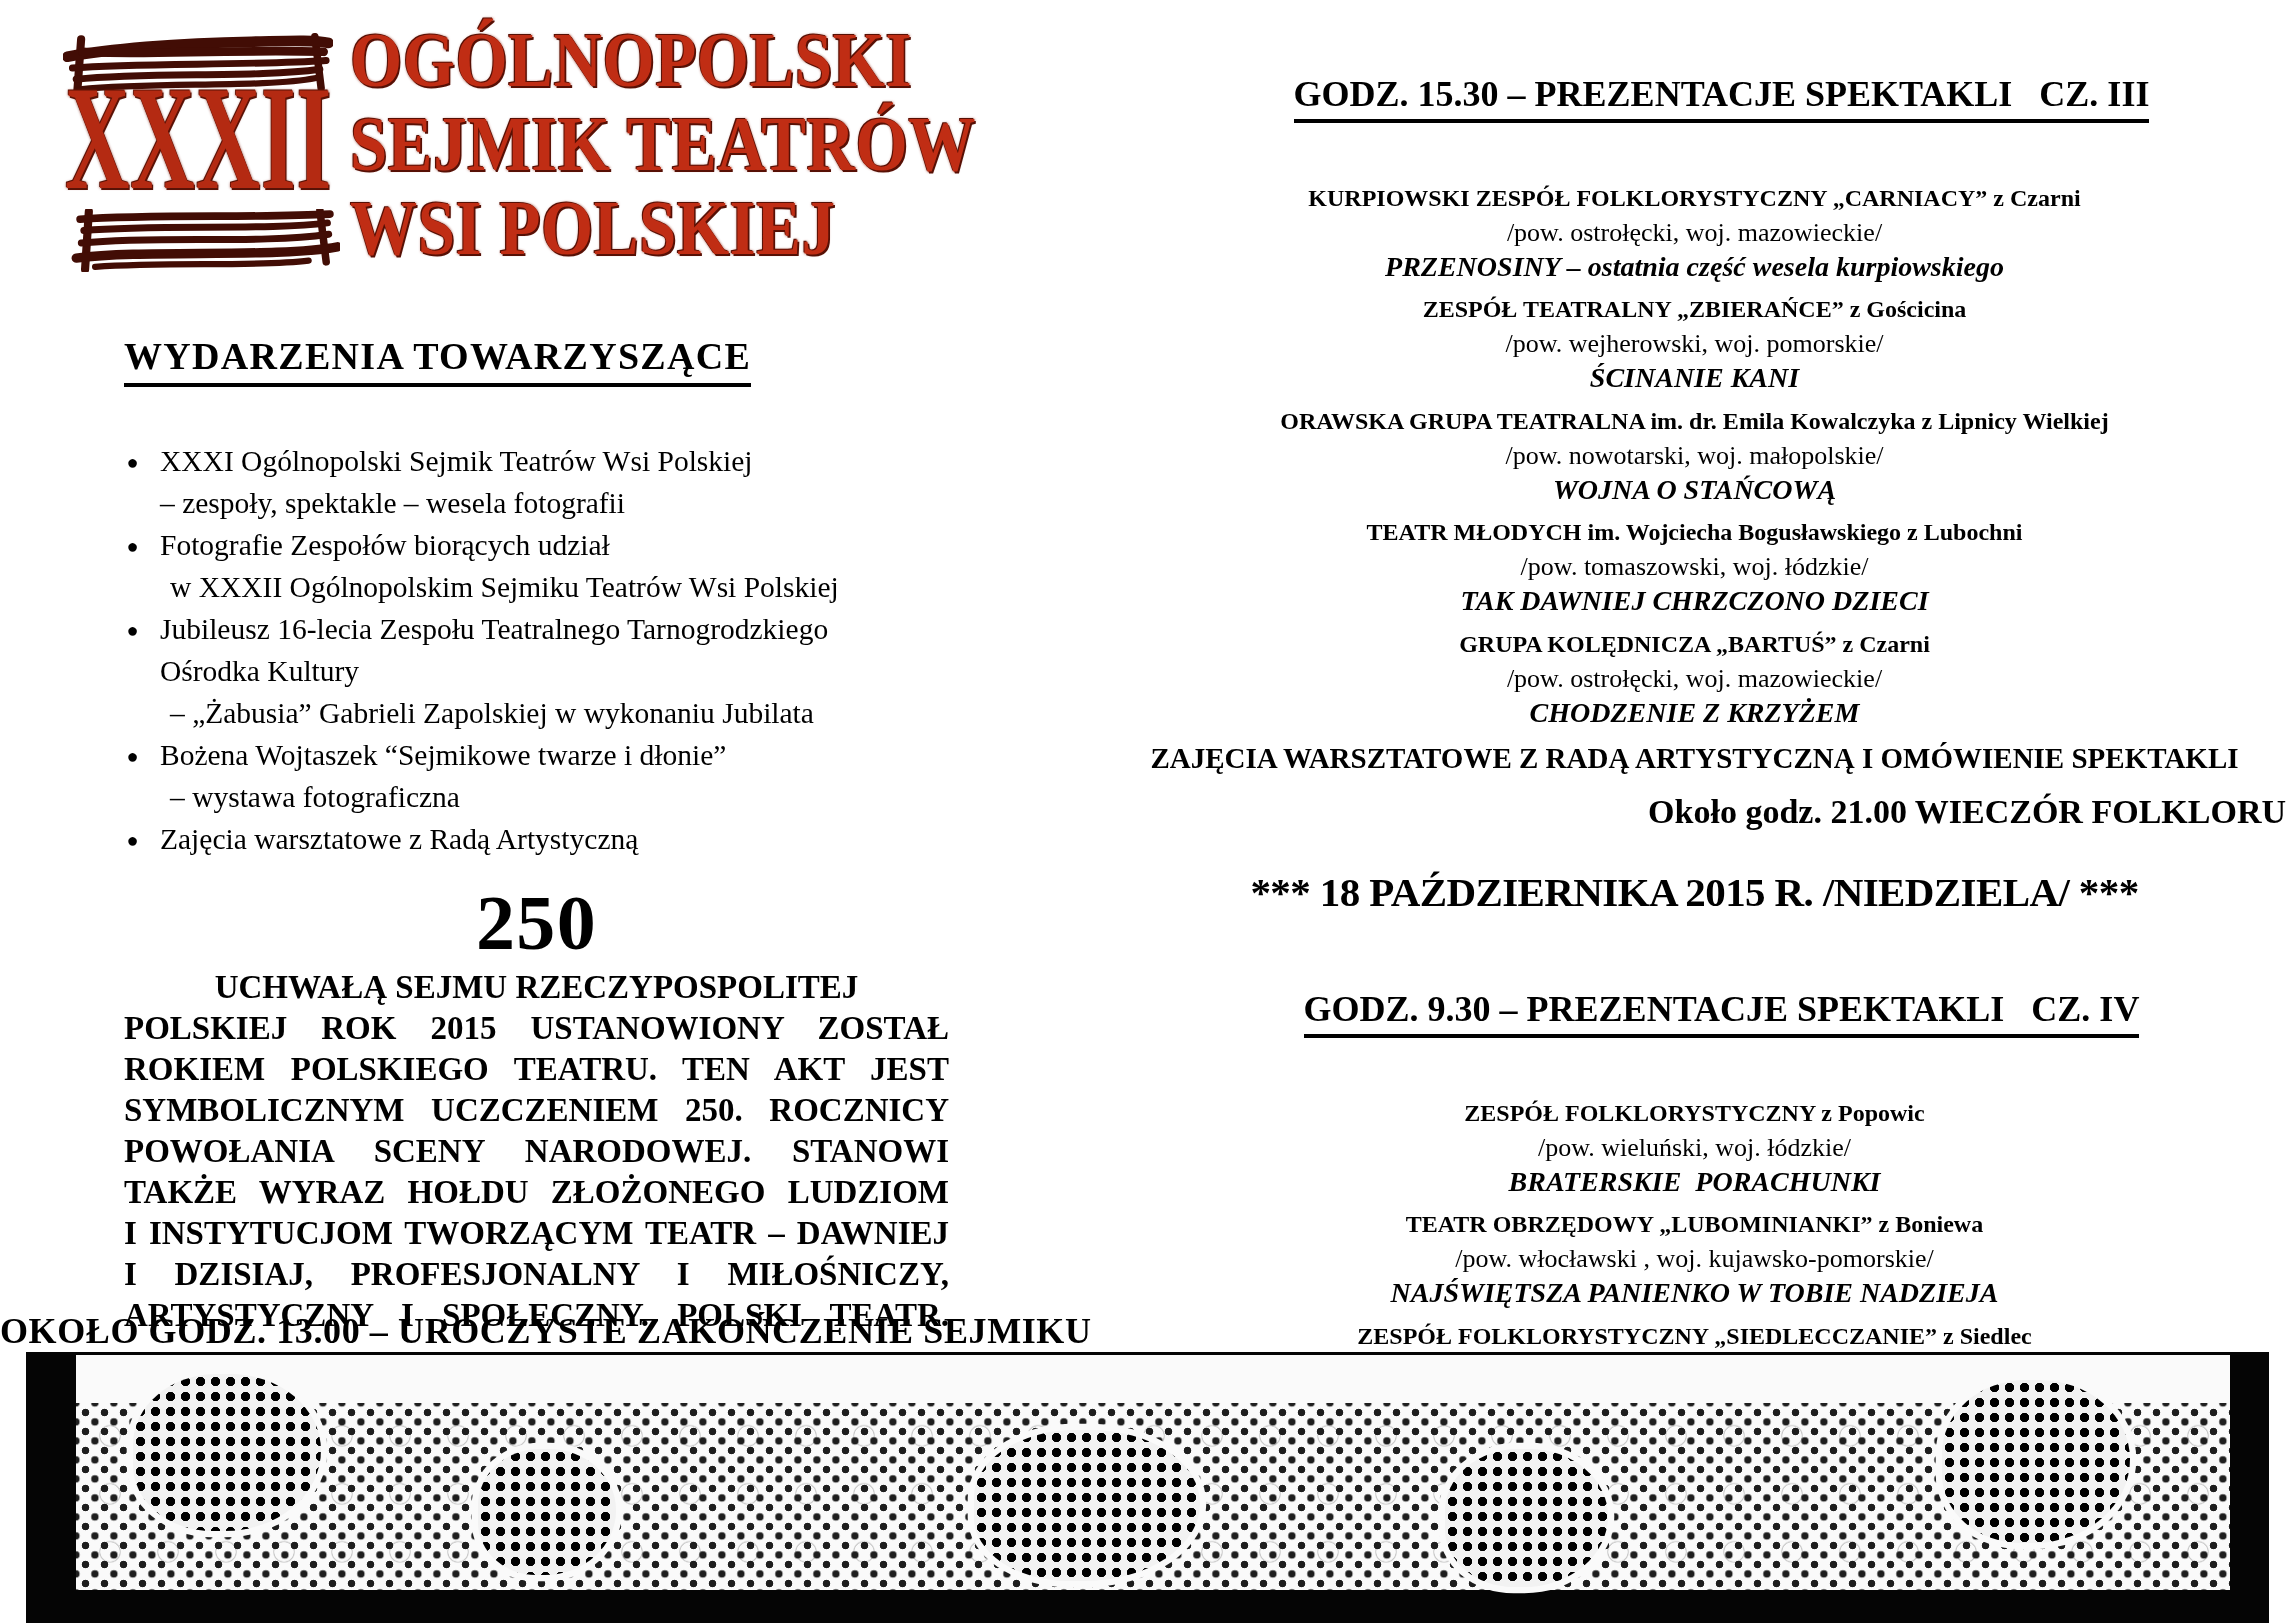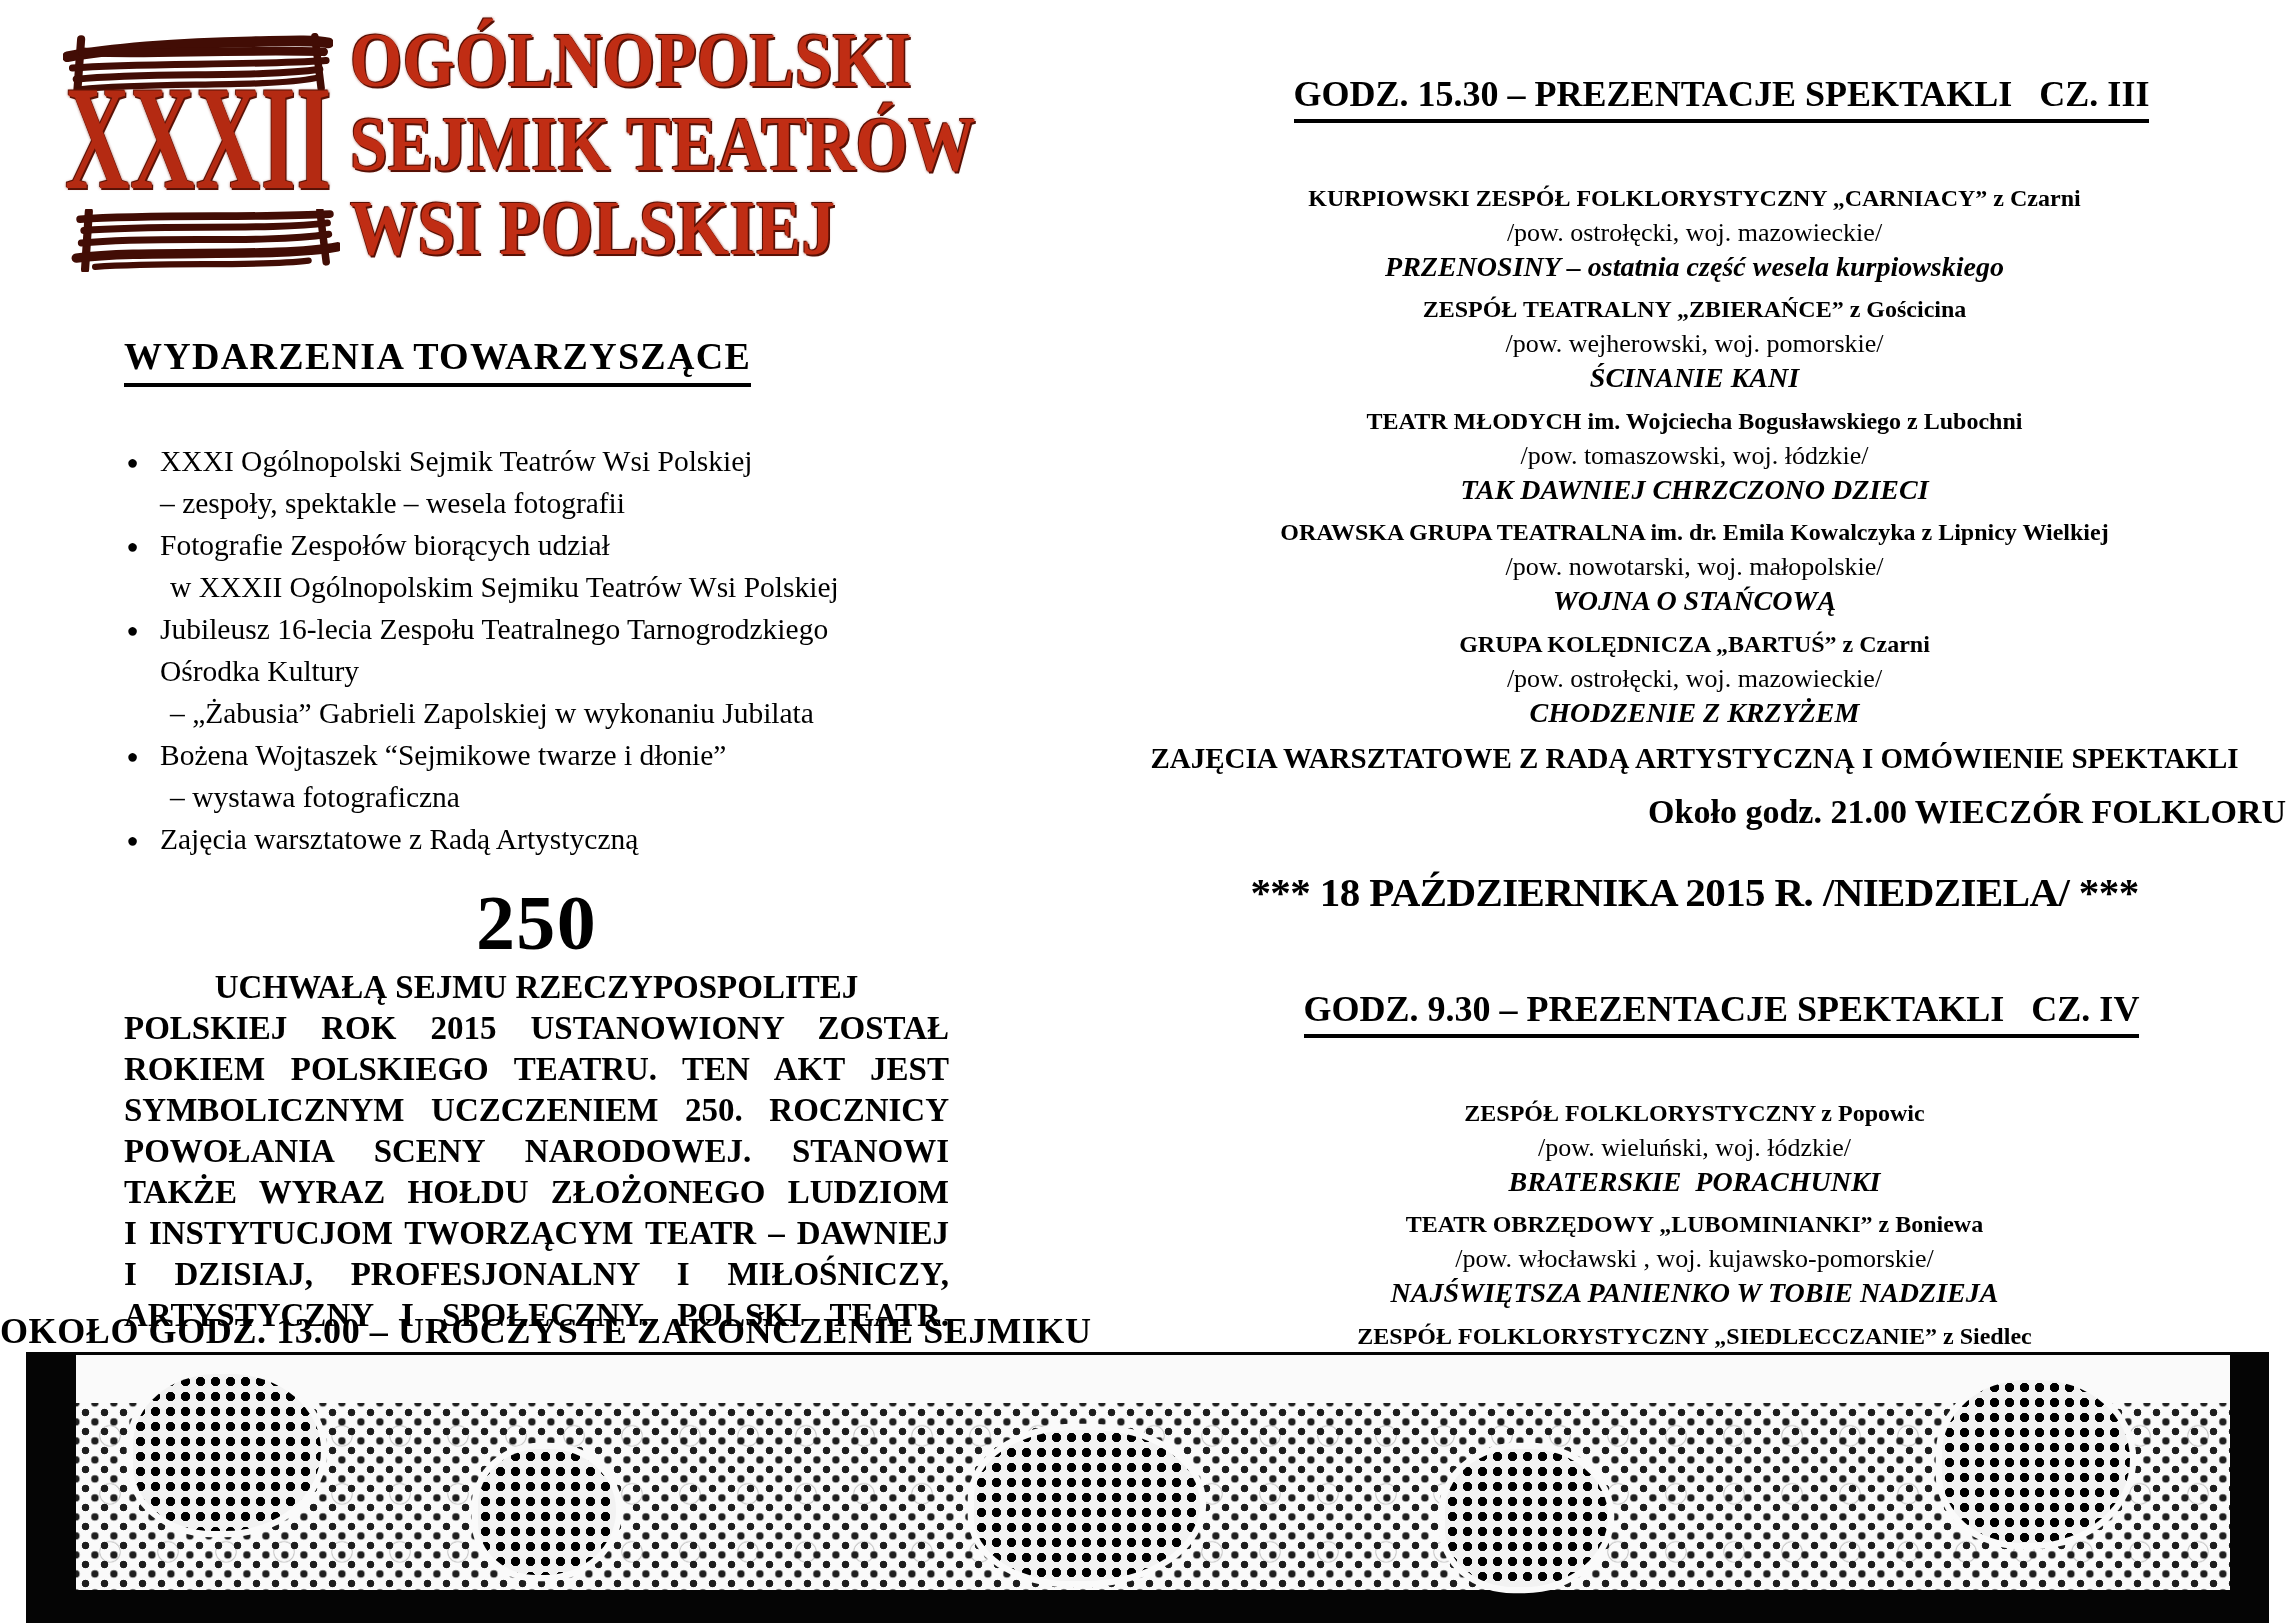--- a/index.html
+++ b/index.html
@@ -177,28 +177,28 @@
       <div class="entry-name">KURPIOWSKI ZESPÓŁ FOLKLORYSTYCZNY „CARNIACY” z Czarni</div>
       <div class="entry-place">/pow. ostrołęcki, woj. mazowieckie/</div>
       <div class="entry-title">PRZENOSINY – ostatnia część wesela kurpiowskiego</div>
     </div>
     <div class="entry">
       <div class="entry-name">ZESPÓŁ TEATRALNY „ZBIERAŃCE” z Gościcina</div>
       <div class="entry-place">/pow. wejherowski, woj. pomorskie/</div>
       <div class="entry-title">ŚCINANIE KANI</div>
     </div>
     <div class="entry">
+      <div class="entry-name">ORAWSKA GRUPA TEATRALNA im. dr. Emila Kowalczyka z Lipnicy Wielkiej</div>
+      <div class="entry-place">/pow. nowotarski, woj. małopolskie/</div>
+      <div class="entry-title">WOJNA O STAŃCOWĄ</div>
+    </div>
+    <div class="entry">
       <div class="entry-name">TEATR MŁODYCH im. Wojciecha Bogusławskiego z Lubochni</div>
       <div class="entry-place">/pow. tomaszowski, woj. łódzkie/</div>
       <div class="entry-title">TAK DAWNIEJ CHRZCZONO DZIECI</div>
-    </div>
-    <div class="entry">
-      <div class="entry-name">ORAWSKA GRUPA TEATRALNA im. dr. Emila Kowalczyka z Lipnicy Wielkiej</div>
-      <div class="entry-place">/pow. nowotarski, woj. małopolskie/</div>
-      <div class="entry-title">WOJNA O STAŃCOWĄ</div>
     </div>
     <div class="entry">
       <div class="entry-name">GRUPA KOLĘDNICZA „BARTUŚ” z Czarni</div>
       <div class="entry-place">/pow. ostrołęcki, woj. mazowieckie/</div>
       <div class="entry-title">CHODZENIE Z KRZYŻEM</div>
     </div>
 
     <div class="workshops">ZAJĘCIA WARSZTATOWE Z RADĄ ARTYSTYCZNĄ I OMÓWIENIE SPEKTAKLI</div>
     <div class="evening">Około godz. 21.00 WIECZÓR FOLKLORU</div>
 

